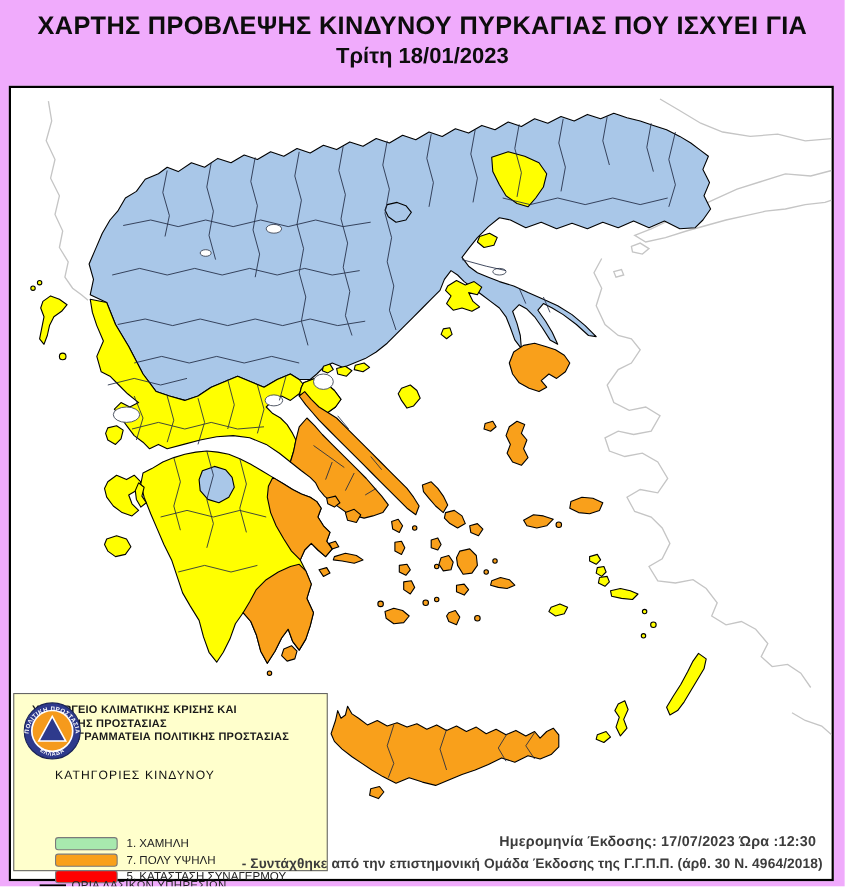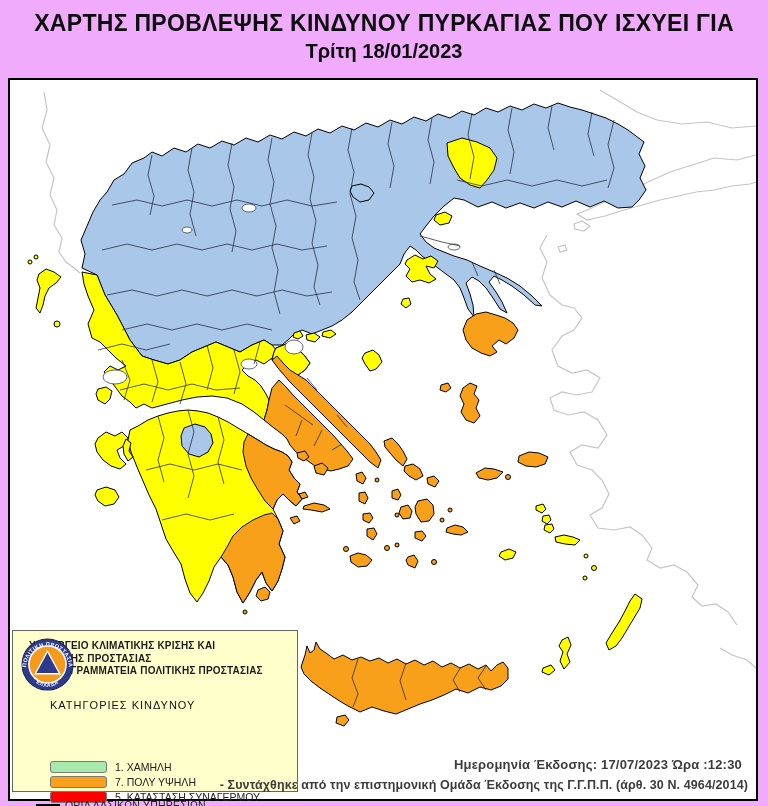--- a/index.html
+++ b/index.html
@@ -197,15 +197,15 @@
           <span class="cat-label">5. ΚΑΤΑΣΤΑΣΗ ΣΥΝΑΓΕΡΜΟΥ</span>
         </div>
       </div>
       <div class="forest-row">
         <span class="forest-line"></span>
         <span class="forest-label">ΟΡΙΑ ΔΑΣΙΚΩΝ ΥΠΗΡΕΣΙΩΝ</span>
       </div>
     </div>
 
     <div class="footer-issue">Ημερομηνία Έκδοσης: 17/07/2023  Ώρα :12:30</div>
-    <div class="footer-composed">- Συντάχθηκε από την επιστημονική  Ομάδα  Έκδοσης της Γ.Γ.Π.Π. (άρθ. 30 Ν. 4964/2014)</div>
+    <div class="footer-composed">- Συντάχθηκε από την επιστημονική  Ομάδα  Έκδοσης της Γ.Γ.Π.Π. (άρθ. 30 Ν. 4964/2018)</div>
   </div>
 </div>
 
 </body></html>

